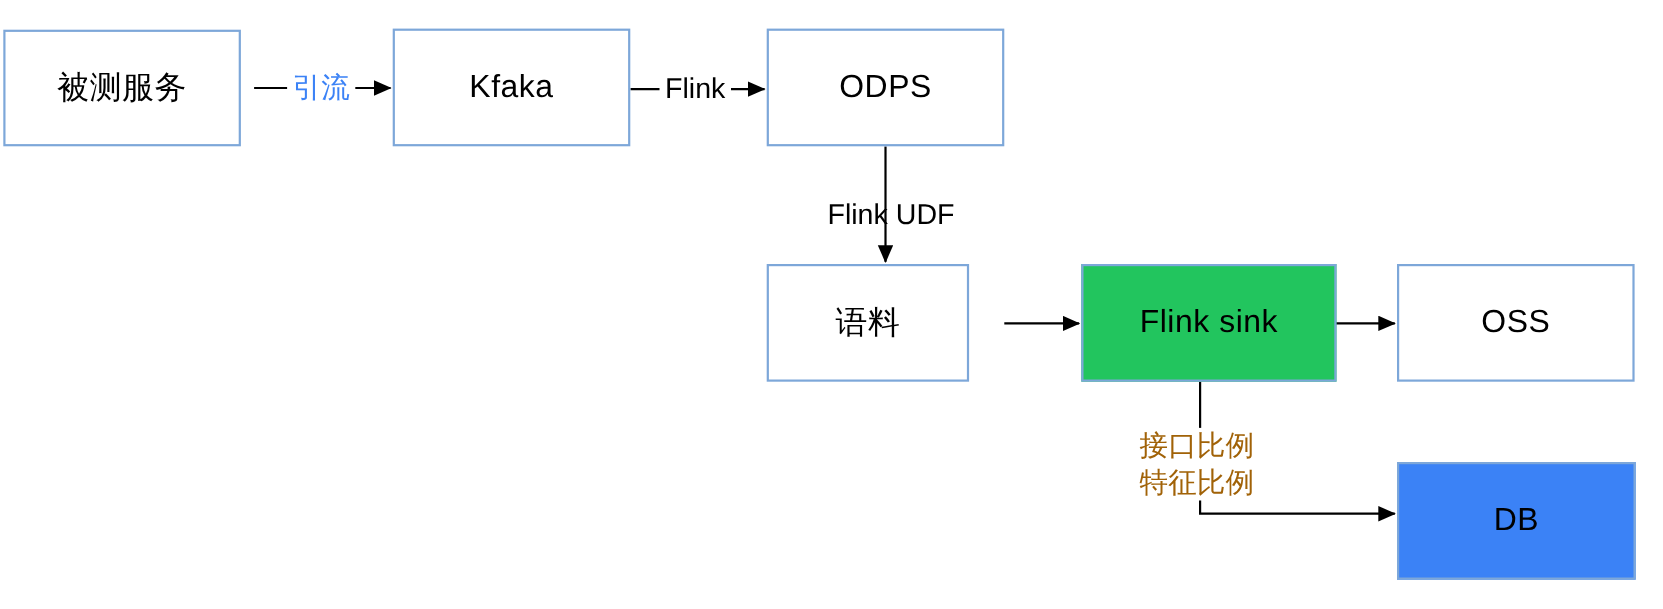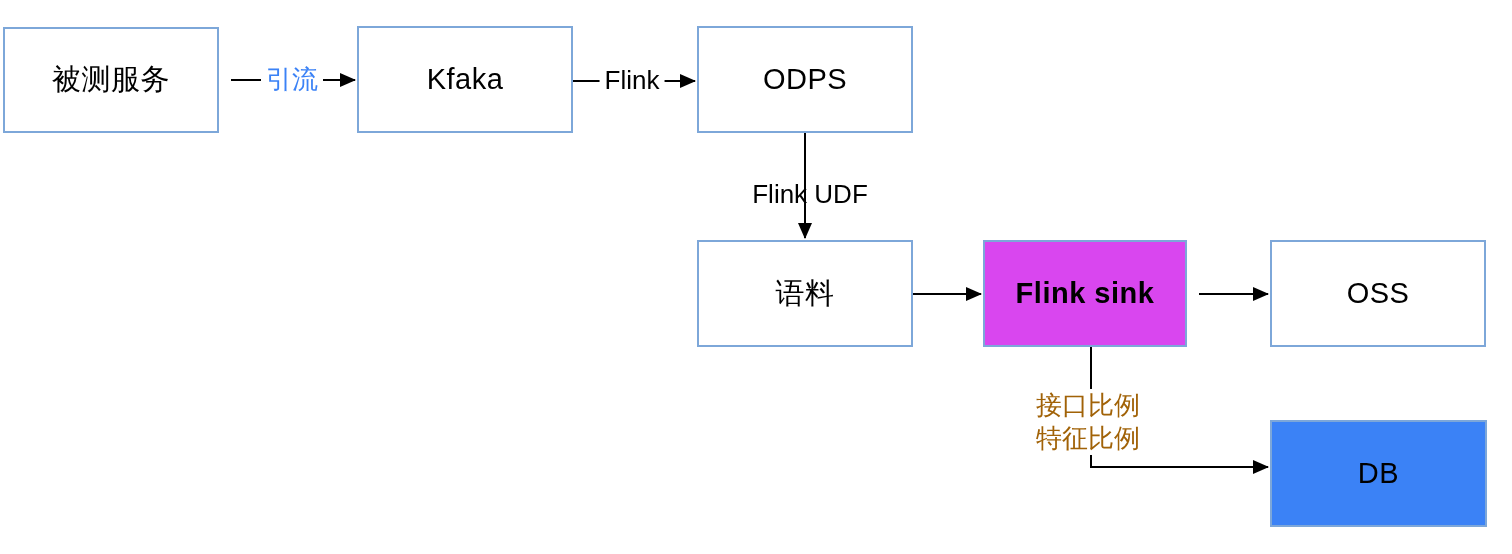--- a/index.html
+++ b/index.html
@@ -86,24 +86,24 @@
   <div>
       <div class="node" style="left: 3px; top: 27px; width: 216px; height: 106px; background: rgb(255, 255, 255);">
         <span class="node-label" style="color: rgb(0, 0, 0);">被测服务</span>
       </div>
       <div class="node" style="left: 357px; top: 26px; width: 216px; height: 107px; background: rgb(255, 255, 255);">
         <span class="node-label" style="color: rgb(0, 0, 0);">Kfaka</span>
       </div>
       <div class="node" style="left: 697px; top: 26px; width: 216px; height: 107px; background: rgb(255, 255, 255);">
         <span class="node-label" style="color: rgb(0, 0, 0);">ODPS</span>
       </div>
-      <div class="node" style="left: 697px; top: 240px; width: 216px; height: 107px; background: rgb(255, 255, 255);">
+      <div class="node" style="left: 697px; top: 240px; width: 184px; height: 107px; background: rgb(255, 255, 255);">
         <span class="node-label" style="color: rgb(0, 0, 0);">语料</span>
       </div>
-      <div class="node" style="left: 983px; top: 240px; width: 204px; height: 107px; background: #d946ef; font-weight: bold;">
+      <div class="node" style="left: 983px; top: 240px; width: 232px; height: 107px; background: #22c55e;">
         <span class="node-label" style="color: rgb(0, 0, 0);">Flink sink</span>
       </div>
       <div class="node" style="left: 1270px; top: 240px; width: 216px; height: 107px; background: rgb(255, 255, 255);">
         <span class="node-label" style="color: rgb(0, 0, 0);">OSS</span>
       </div>
       <div class="node" style="left: 1270px; top: 420px; width: 217px; height: 107px; background: #3b82f6;">
         <span class="node-label" style="color: rgb(0, 0, 0);">DB</span>
       </div>
     </div>
   <div>

